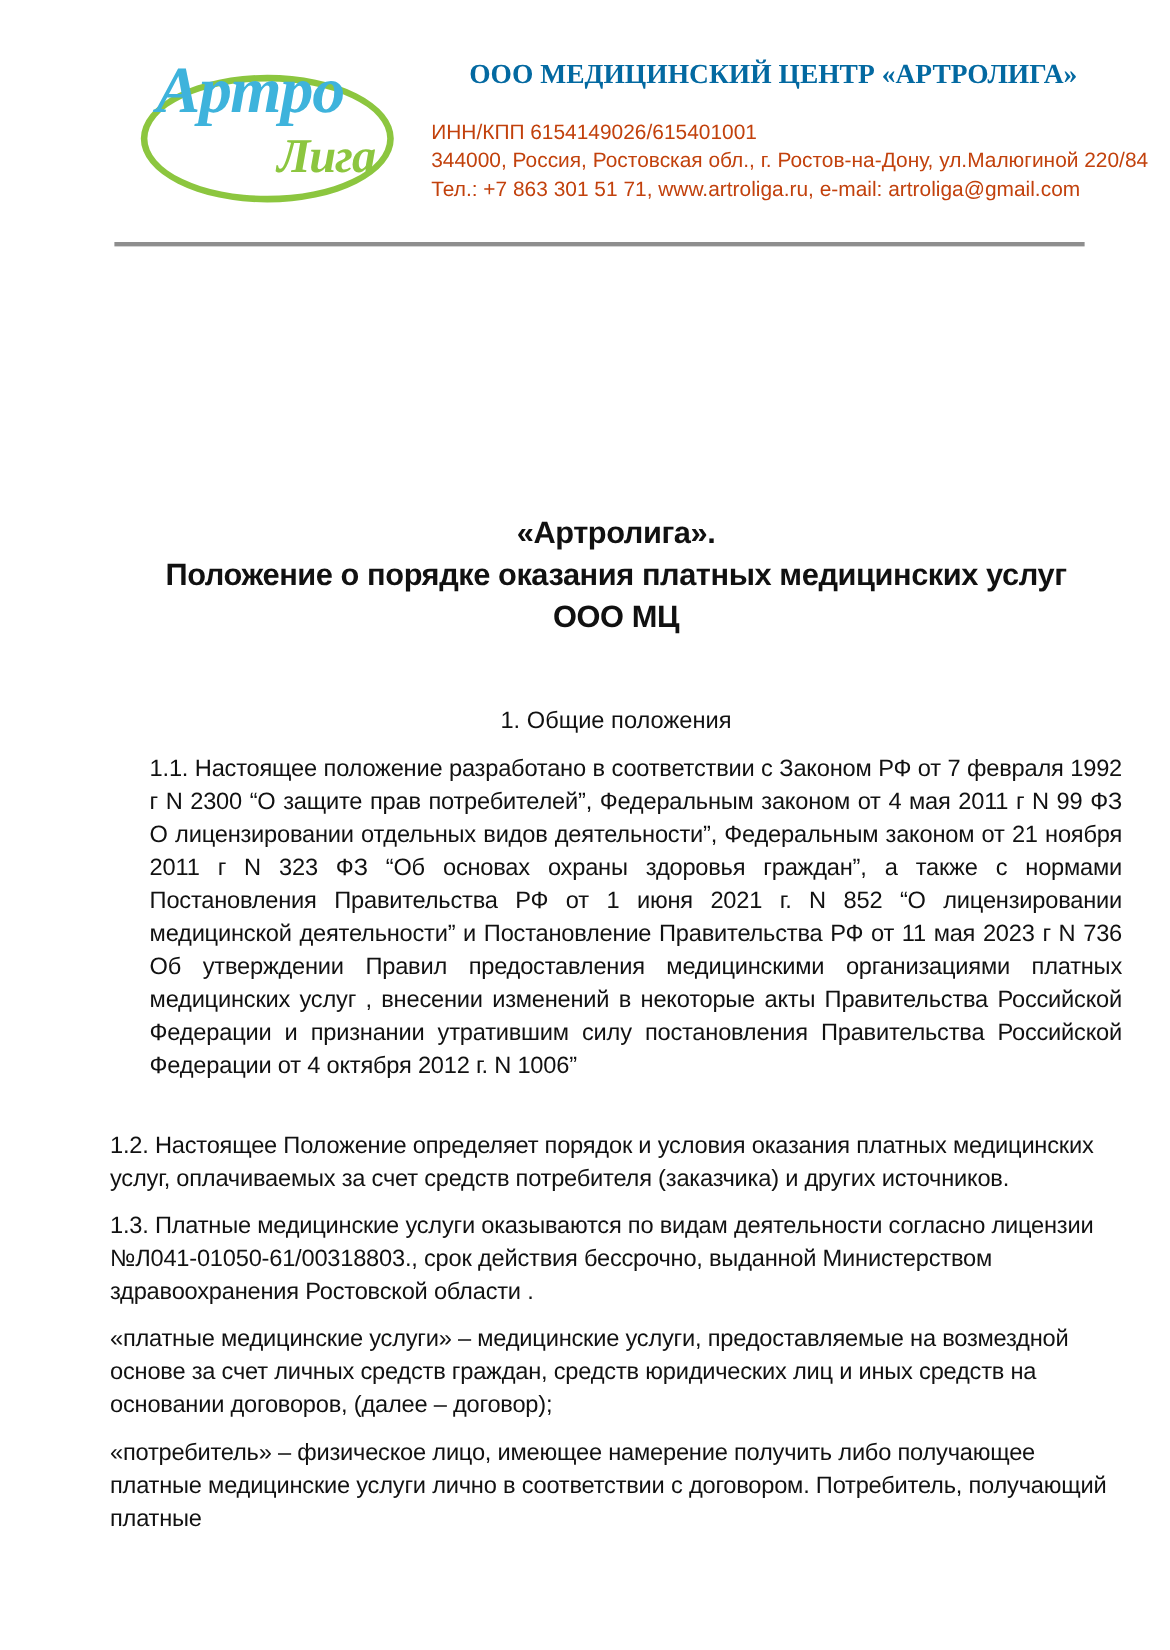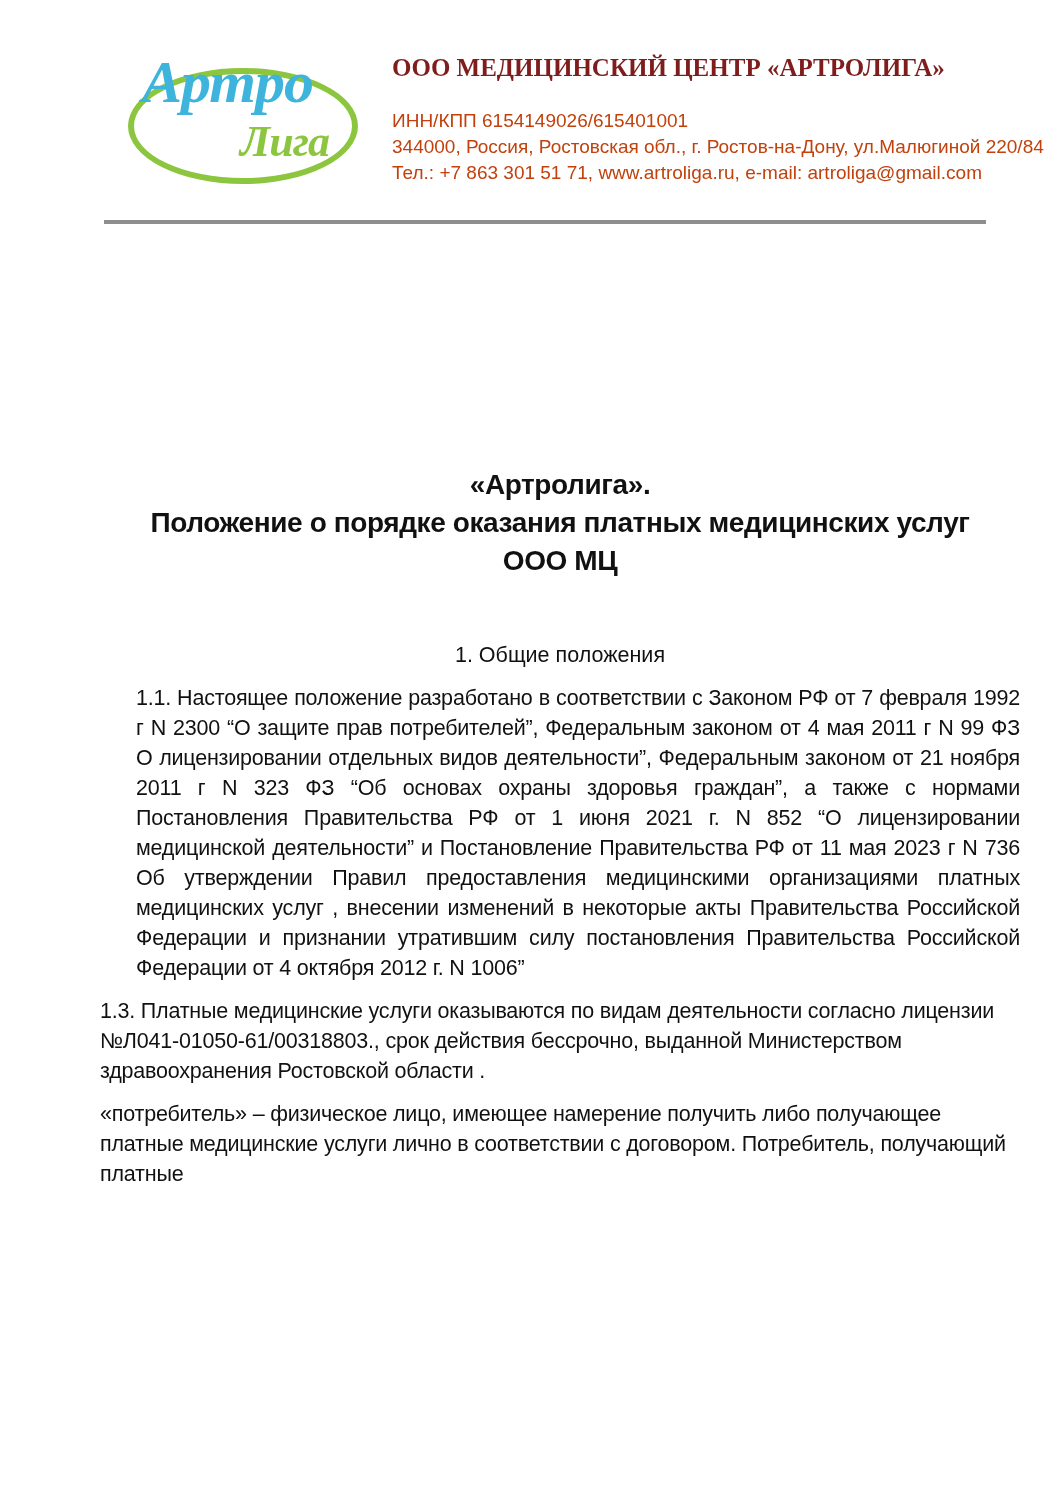--- a/index.html
+++ b/index.html
@@ -20,29 +20,29 @@
   .logo-oval {
     position: absolute; left: 2px; top: 8px; width: 218px; height: 104px;
     border: 6px solid #8cc63f; border-radius: 50%;
   }
   .logo-word-top {
     position: absolute; left: 16px; top: -12px;
     font-family: "Liberation Serif", serif; font-style: italic; font-weight: 700;
     font-size: 60px; color: #3eb3dc; letter-spacing: -1px;
   }
   .logo-word-bottom {
-    position: absolute; left: 114px; top: 56px;
+    position: absolute; left: 126px; top: 56px;
     font-family: "Liberation Serif", serif; font-style: italic; font-weight: 700;
     font-size: 44px; color: #8cc63f; letter-spacing: -1px;
   }
 
   .org { flex: 1; min-width: 0; padding-left: 28px; padding-top: 2px; }
   .org-name {
     font-family: "Liberation Serif", serif; font-weight: 700; font-size: 25px;
-    text-align: left; white-space: nowrap; color: #7f1d1d;
+    text-align: center; white-space: nowrap; color: #0369a1;
   }
   .org-details {
     margin-top: 26px; font-family: Liberation Sans, sans-serif; font-size: 19px;
     line-height: 26px; white-space: nowrap; color: #c2410c;
   }
 
   .divider { height: 4px; background: #8e8e8e; margin: 30px 78px 0 104px; }
 
   
   .doc-title {
@@ -91,21 +91,23 @@
   <main class="content">
     <h1 class="doc-title">
       <span>«Артролига».</span>
       <span>Положение о порядке оказания платных медицинских услуг ООО МЦ</span>
     </h1>
 
     <h2 class="section-heading">1. Общие положения</h2>
 
     <p class="para justified">1.1. Настоящее положение разработано в соответствии с Законом  РФ от 7 февраля 1992 г N 2300 “О защите прав потребителей”, Федеральным законом от 4 мая 2011 г N 99 ФЗ О лицензировании отдельных видов деятельности”, Федеральным законом от 21 ноября 2011 г N 323 ФЗ “Об основах охраны здоровья граждан”, а также с нормами Постановления Правительства РФ от 1 июня 2021 г. N 852 “О лицензировании медицинской деятельности” и Постановление Правительства РФ от 11 мая 2023 г N 736 Об утверждении Правил предоставления медицинскими организациями платных медицинских услуг , внесении изменений в некоторые акты Правительства Российской Федерации и признании утратившим силу постановления Правительства Российской Федерации от 4 октября 2012 г. N 1006”</p>
 
+    <p class="para after-gap">1.2. Настоящее Положение определяет порядок и условия оказания платных медицинских услуг, оплачиваемых за счет средств потребителя (заказчика) и других источников.</p>
 
     <p class="para">1.3. Платные медицинские услуги оказываются по видам деятельности согласно лицензии №Л041-01050-61/00318803., срок действия бессрочно, выданной Министерством здравоохранения Ростовской области .</p>
 
 
+    <p class="para">«платные медицинские услуги» – медицинские услуги, предоставляемые на возмездной основе за счет личных средств граждан, средств юридических лиц и иных средств на основании договоров, (далее – договор);</p>
 
     <p class="para">«потребитель» – физическое лицо, имеющее намерение получить либо получающее платные медицинские услуги лично в соответствии с договором. Потребитель, получающий платные</p>
   </main>
 
 </div>
 
 </body></html>

